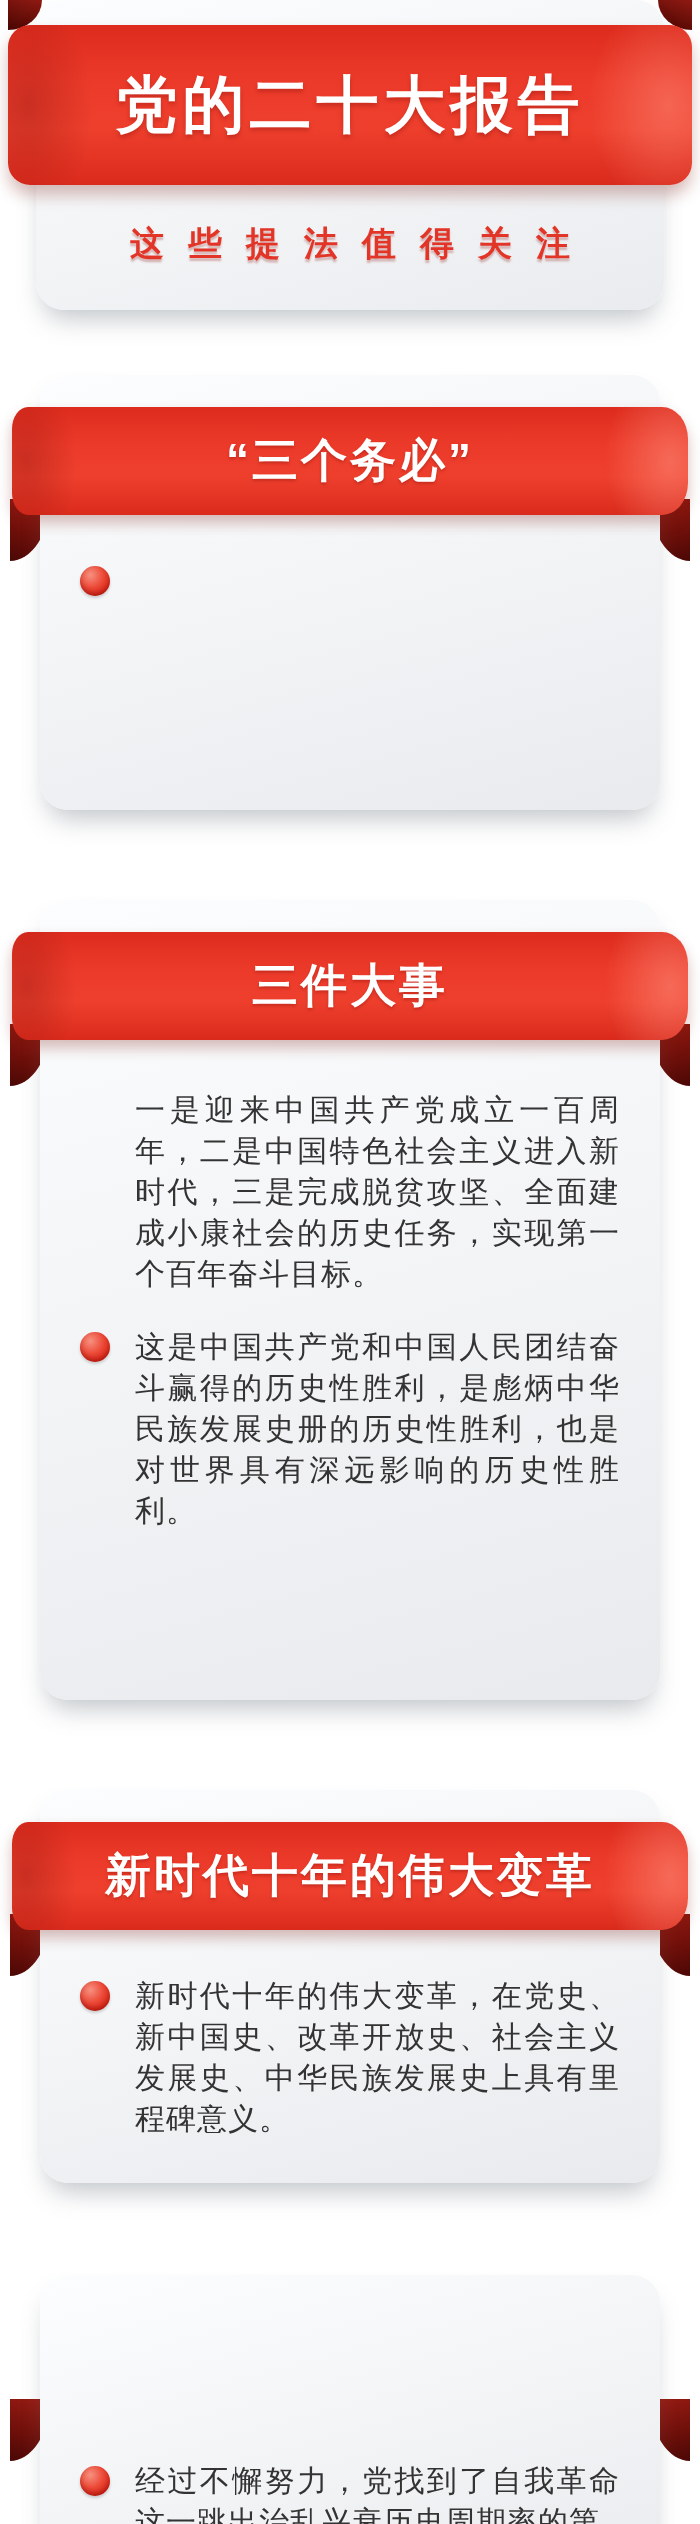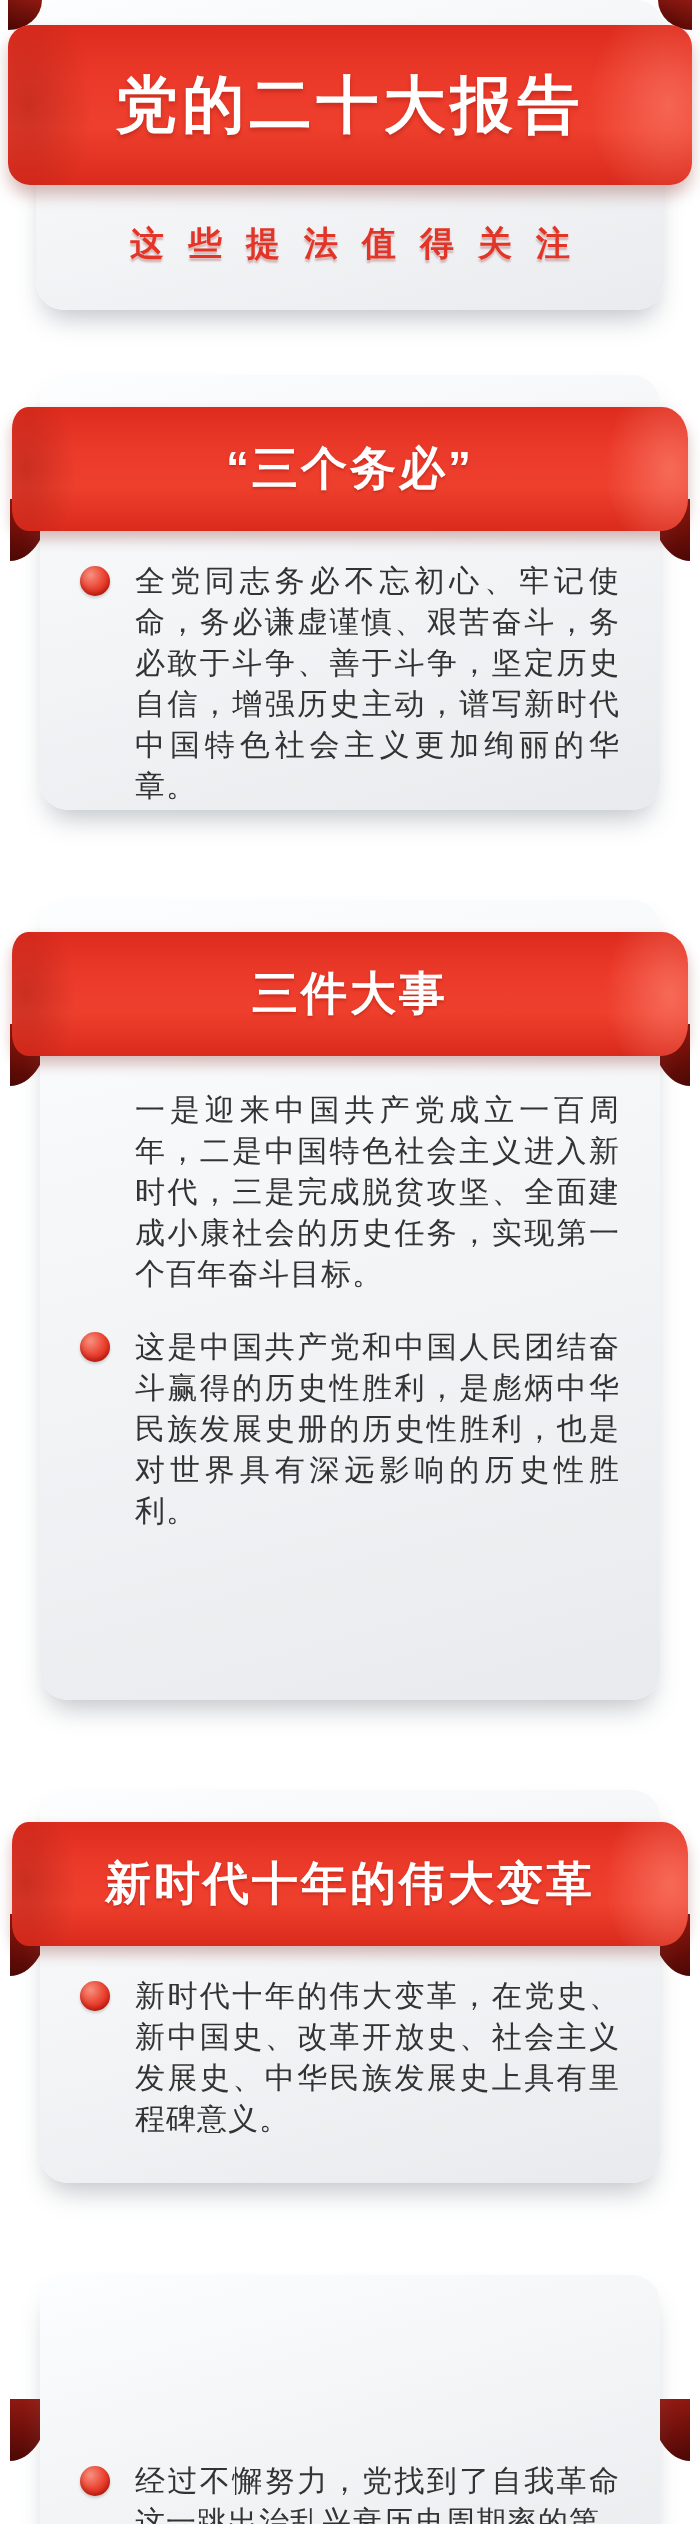--- a/index.html
+++ b/index.html
@@ -60,21 +60,21 @@
   .card {
     position: absolute; left: 40px; right: 40px; top: 0; bottom: 0; z-index: 1;
     background: linear-gradient(165deg, #fcfdfe 0%, #f2f3f5 55%, #e8eaed 100%);
     border-radius: 28px;
     box-shadow: 0 16px 26px -8px rgba(90,100,110,.38);
     padding: 185px 40px 0 40px;
     box-sizing: border-box;
   }
   .s4 .card { bottom: -80px; }
   .ribbon {
-    position: absolute; left: 12px; right: 12px; top: 32px; height: 124px; z-index: 3;
+    position: absolute; left: 12px; right: 12px; top: 32px; height: 108px; z-index: 3;
     display: flex; align-items: center; justify-content: center;
     border-radius: 16px 26px 26px 16px / 22px 32px 32px 22px;
     background:
       radial-gradient(90px 130px at calc(100% - 18px) 50%, rgba(255,150,130,.5), rgba(255,150,130,0) 72%),
       radial-gradient(70px 120px at 14px 50%, rgba(110,10,5,.28), rgba(110,10,5,0) 72%),
       linear-gradient(180deg, #dd2c1e 0%, #ec3a2a 35%, #ee3f2d 65%, #d92a1c 100%);
     box-shadow: 0 8px 14px rgba(120,20,10,.28);
   }
   .rtitle {
     font-size: 46px; font-weight: 900; color: #ffffff;
@@ -123,21 +123,20 @@
       <span class="hero-title">党的二十大报告</span>
     </div>
   </header>
 
   <section class="sec s1">
     <div class="fold fl"></div>
     <div class="fold fr"></div>
     <div class="card">
       <div class="para">
         <span class="dot"></span>
-        <p class="ptext">全党同志务必不忘初心、牢记使命，务必谦虚谨慎、艰苦奋斗，务必敢于斗争、善于斗争，坚定历史自信，增强历史主动，谱写新时代中国特色社会主义更加绚丽的华章。</p>
       </div>
     </div>
     <div class="ribbon">
       <span class="rtitle">“三个务必”</span>
     </div>
   </section>
 
   <section class="sec s2">
     <div class="fold fl"></div>
     <div class="fold fr"></div>

